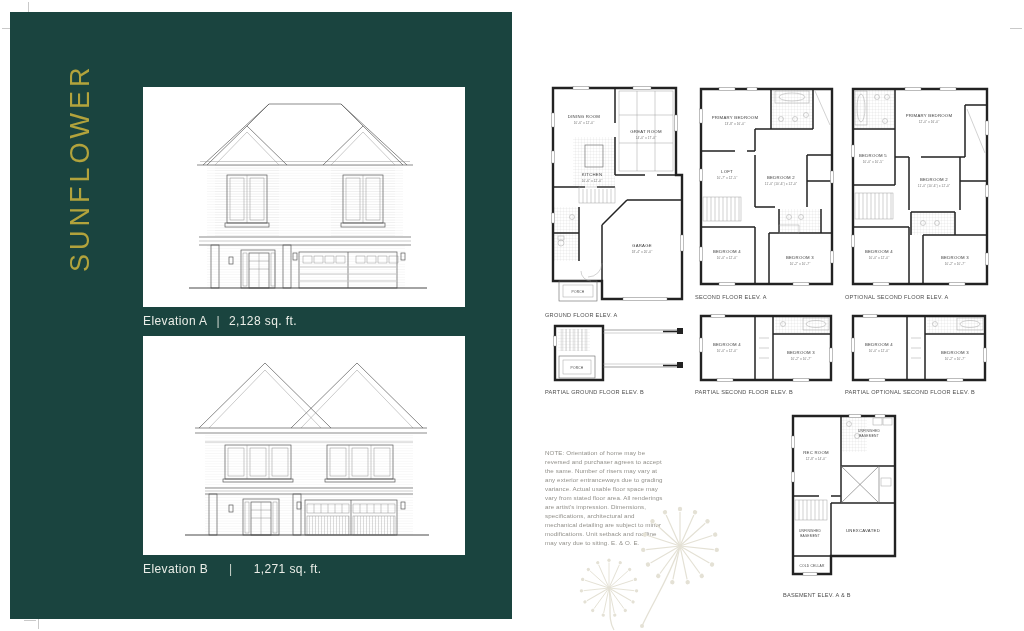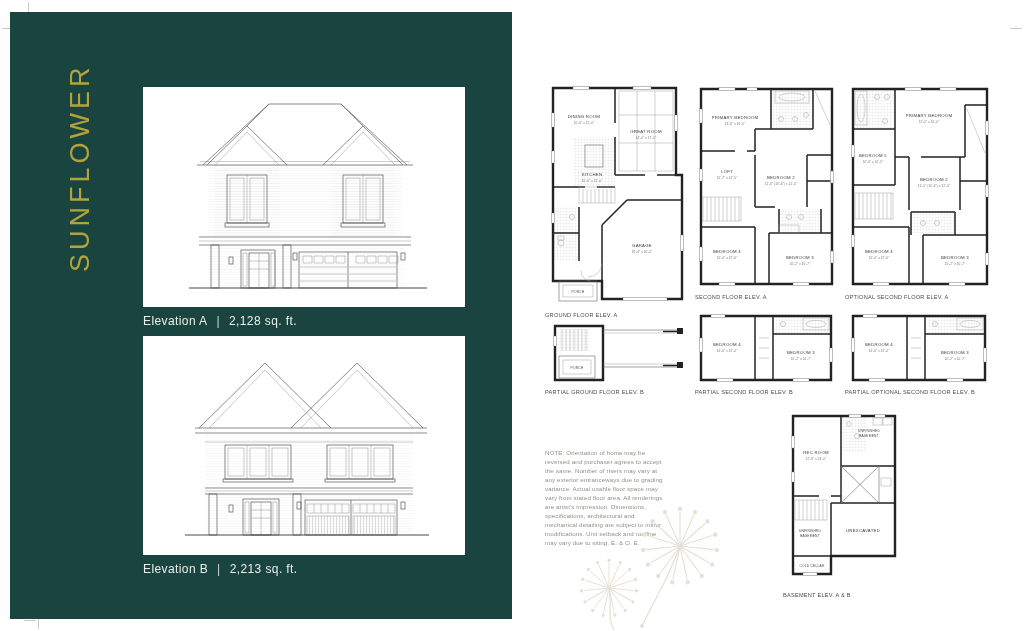--- a/index.html
+++ b/index.html
@@ -11,21 +11,21 @@
   .panel{left:10px;top:12px;width:502px;height:607px;background:#1a443f;}
   .model-name{left:-27px;top:142px;width:200px;height:36px;transform:rotate(-90deg);
               color:#b2a33c;font-size:27px;letter-spacing:4px;text-align:center;
               font-weight:500;}
   .elev-card{background:#ffffff;}
   .card-a{left:133px;top:75px;width:322px;height:220px;}
   .card-b{left:133px;top:324px;width:322px;height:219px;}
   .elev-caption{color:#ebeee8;font-size:12px;letter-spacing:0.4px;display:flex;align-items:center;}
   .elev-caption .sep{margin:0 9px;color:#cdd4cd;font-weight:300;}
   .cap-a{left:133px;top:302px;}
-  .cap-b{left:133px;top:550px;}
+  .cap-b{left:133px;top:550px;gap:12px;}
 
   
   .plan{display:flex;flex-direction:column;}
   .plan-caption{font-size:5.6px;color:#4d4d4d;letter-spacing:0.25px;margin-top:3px;white-space:nowrap;}
   .w{fill:none;stroke:#222222;stroke-width:2.4;stroke-linejoin:miter;}
   .w2{fill:none;stroke:#222222;stroke-width:1.5;}
   .tl{fill:none;stroke:#9a9a9a;stroke-width:0.45;}
   .tl2{fill:none;stroke:#666666;stroke-width:0.6;}
   .win{fill:#ffffff;stroke:#777777;stroke-width:0.4;}
   .ptile{fill:url(#pg);opacity:0.85;}
@@ -194,21 +194,21 @@
           <rect x="210" y="180" width="42" height="19" class="elt"></rect>
           <rect x="154" y="166" width="4" height="7" class="el"></rect>
           <rect x="258" y="166" width="4" height="7" class="el"></rect>
           <path class="gnd" d="M42,199 H286"></path>
         </g>
       </svg>
     </div>
     <div class="abs elev-caption cap-b">
       <span>Elevation B</span>
       <span class="sep">|</span>
-      <span>2,213 sq. ft.</span>
+      <span>1,271 sq. ft.</span>
     </div>
   </div>
 
   <div class="abs plan" style="left:545px;top:85px;width:142px;">
     <svg width="142" height="224" viewBox="0 0 142 224">
       <rect x="28" y="52" width="42" height="50" class="ptile"></rect>
       <rect x="8" y="122" width="26" height="26" class="ptile"></rect>
       <rect x="8" y="148" width="26" height="28" class="ptile"></rect>
       <path class="w" d="M8,3 H131 V90 H137 V214 H57 V196 H8 Z"></path>
       <path class="w2" d="M70,3 V38 M70,52 V90 M70,90 H100 M112,90 H131 M8,102 H40 M52,102 H70 M57,140 V196 M57,140 L82,115 M82,115 H137 M34,122 V176 M8,148 H34"></path>

